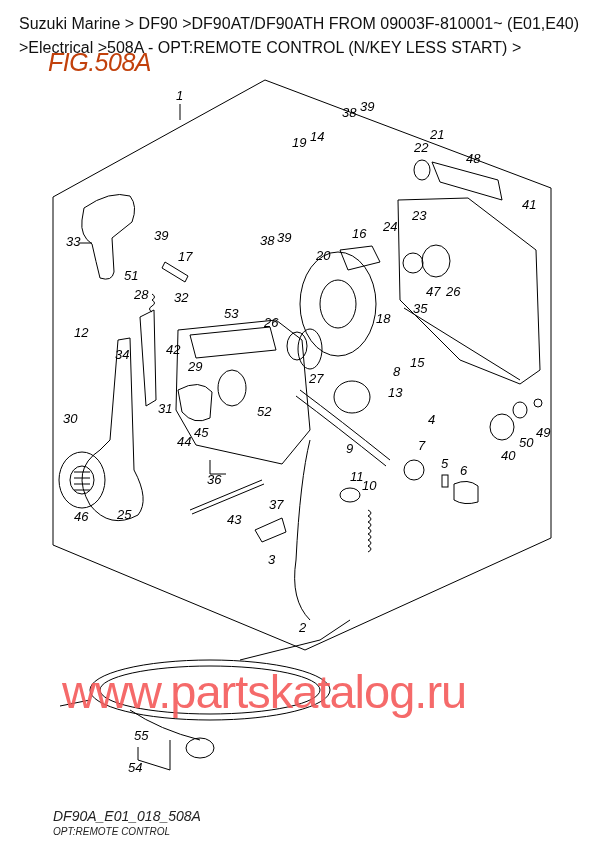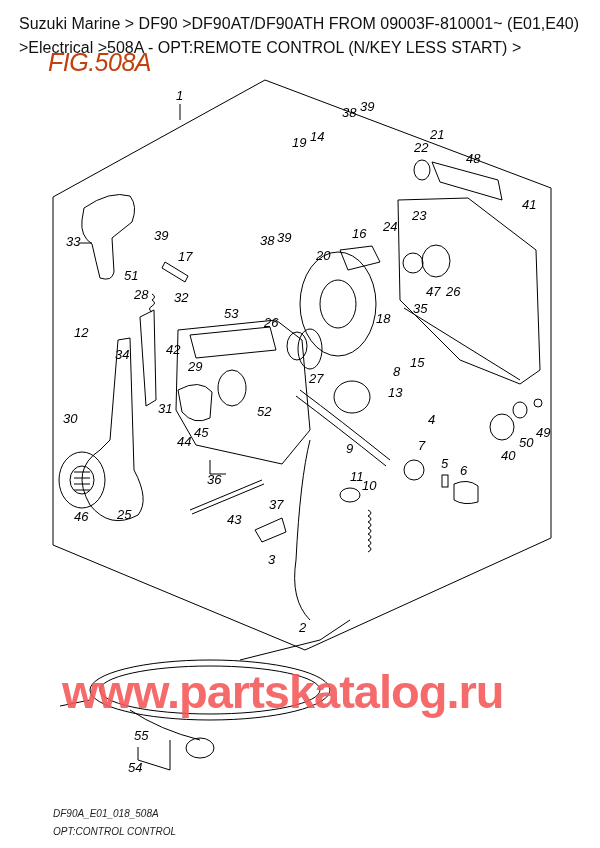--- a/index.html
+++ b/index.html
@@ -6,23 +6,23 @@
   body { width: 600px; height: 848px; position: relative; overflow: hidden;
          font-family: "Liberation Sans", sans-serif; color: #000; }
   .breadcrumb { position: absolute; left: 19px; top: 12px; width: 585px;
                 font-size: 16px; line-height: 24px; color: #111; }
   .fig-title { position: absolute; left: 48px; top: 48px; font-size: 25px;
                font-style: italic; letter-spacing: -0.5px; color: #c2410c; }
   svg.diagram { position: absolute; left: 0; top: 0; }
   .lbl { font-family: "Liberation Sans", sans-serif; font-style: italic;
          font-size: 13px; fill: #000; }
   .watermark { position: absolute; left: 62px; top: 664px; font-size: 47px;
-               font-weight: bold; color: #f45a5a; opacity: 0.9;
+               font-weight: normal; color: #f45a5a; opacity: 0.9;
                letter-spacing: -1px; font-family: "Liberation Sans", sans-serif; }
-  .footer-code { position: absolute; left: 53px; top: 808px; font-size: 10px;
+  .footer-code { position: absolute; left: 53px; top: 808px; font-size: 14px;
                  font-style: italic; color: #222; }
   .footer-name { position: absolute; left: 53px; top: 826px; font-size: 10px;
                  font-style: italic; color: #222; }
 </style>
 </head>
 <body>
 
 <div class="breadcrumb">
   <span>Suzuki Marine &gt; DF90 &gt;DF90AT/DF90ATH FROM 09003F-810001~ (E01,E40) &gt;Electrical &gt;508A - OPT:REMOTE CONTROL (N/KEY LESS START) &gt;</span>
 </div>
@@ -162,13 +162,13 @@
     <text class="lbl" x="257" y="416">52</text>
     <text class="lbl" x="224" y="318">53</text>
     <text class="lbl" x="128" y="772">54</text>
     <text class="lbl" x="134" y="740">55</text>
   </g>
 </svg>
 
 <div class="watermark">www.partskatalog.ru</div>
 
 <div class="footer-code">DF90A_E01_018_508A</div>
-<div class="footer-name">OPT:CONTROL CONTROL</div>
+<div class="footer-name">OPT:REMOTE CONTROL</div>
 
 </body></html>

